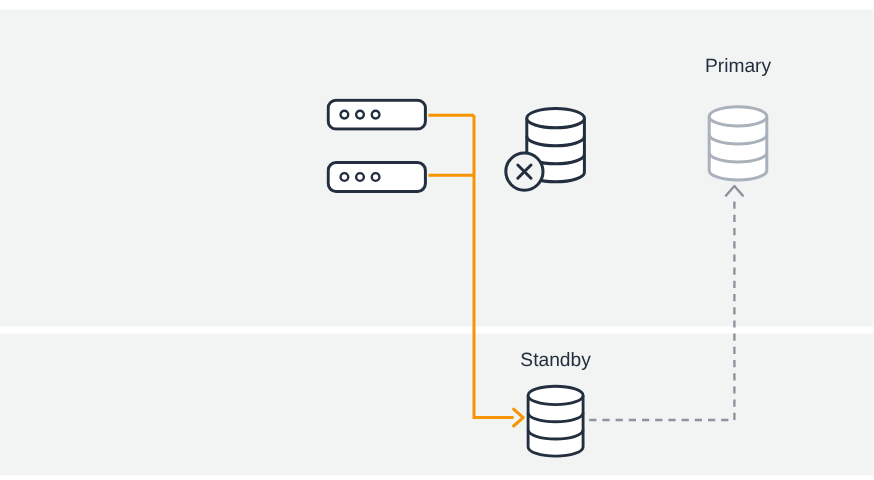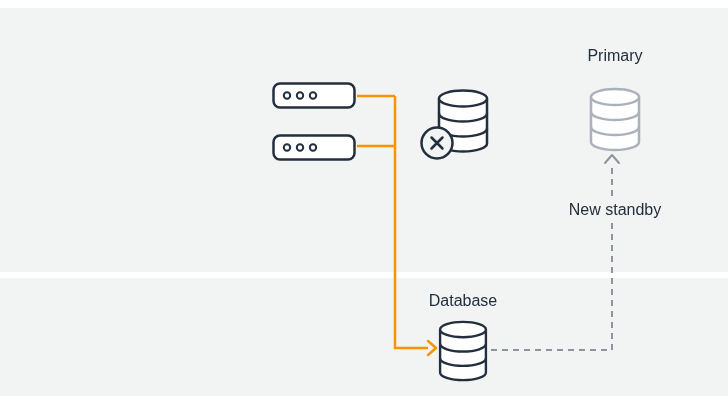--- a/index.html
+++ b/index.html
@@ -128,17 +128,16 @@
     <ellipse class="stroke-gray fill-white" stroke-width="2.5" cx="26" cy="10" rx="24" ry="8"></ellipse>
   </svg>
 
   <svg class="icon icon-db-primary" width="52" height="63" viewBox="0 0 52 66">
     <path class="stroke-navy fill-white" stroke-width="2.5" d="M2 10 V55 A24 8 0 0 0 50 55 V10"></path>
     <path class="stroke-navy" stroke-width="2.5" d="M2 25 A24 8 0 0 0 50 25 M2 40 A24 8 0 0 0 50 40"></path>
     <ellipse class="stroke-navy fill-white" stroke-width="2.5" cx="26" cy="10" rx="24" ry="8"></ellipse>
   </svg>
 
   <div class="node-label lbl-standby">Primary</div>
-  <div class="node-label lbl-new-standby">New standby</div>
-  <div class="node-label lbl-primary">Database</div>
+  <div class="node-label lbl-primary">Standby</div>
 
 
 </div>
 
 </body></html>

